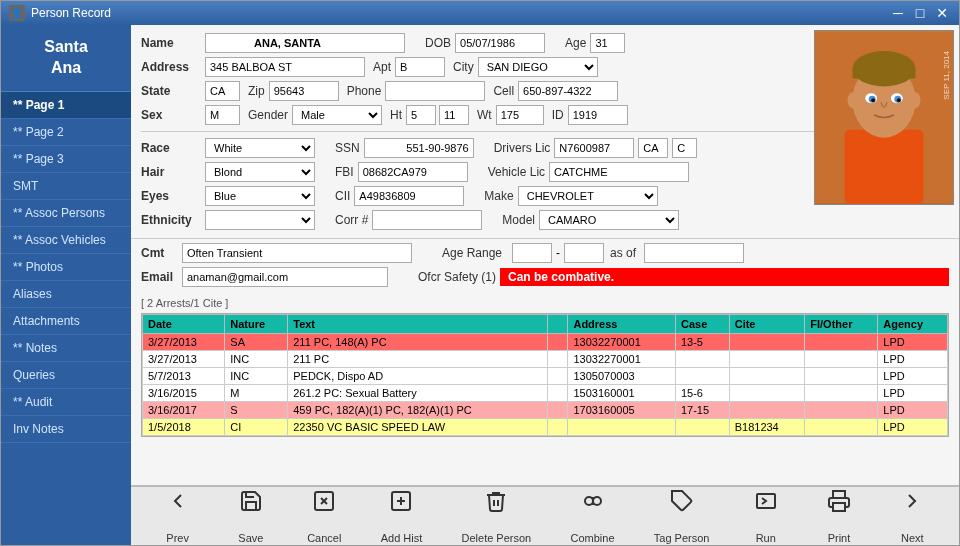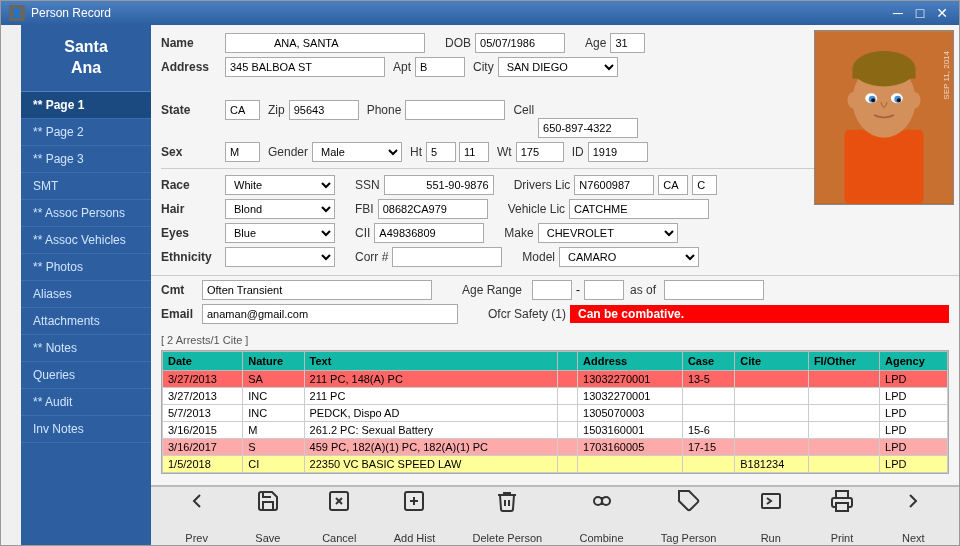--- a/index.html
+++ b/index.html
@@ -8,21 +8,21 @@
     .window { width: 960px; height: 546px; display: flex; flex-direction: column; background: #f0f0f0; border: 1px solid #999; }
     
     .title-bar { background: linear-gradient(to bottom, #4a7fc1, #2d5fa0); color: white; height: 24px; display: flex; align-items: center; padding: 0 8px; font-size: 12px; flex-shrink: 0; }
     .title-bar-icon { width: 16px; height: 16px; margin-right: 6px; background: #666; border-radius: 2px; display: flex; align-items: center; justify-content: center; font-size: 9px; color: white; }
     .title-bar-text { flex: 1; }
     .title-bar-controls { display: flex; gap: 4px; }
     .title-bar-btn { width: 18px; height: 16px; background: none; border: none; color: white; cursor: pointer; font-size: 14px; display: flex; align-items: center; justify-content: center; }
     
     .content { display: flex; flex: 1; overflow: hidden; }
     
-    .sidebar { width: 130px; background: #2d5fa0; color: white; display: flex; flex-direction: column; flex-shrink: 0; margin-left: 20px; }
+    .sidebar { width: 130px; background: #2d5fa0; color: white; display: flex; flex-direction: column; flex-shrink: 0; }
     .sidebar-header { padding: 12px 8px; text-align: center; border-bottom: 1px solid #4a7fc1; }
     .sidebar-header-text { font-size: 16px; font-weight: bold; line-height: 1.3; }
     .sidebar-item { padding: 6px 12px; cursor: pointer; font-size: 12px; color: #d0e4ff; border-bottom: 1px solid #3a6eb0; }
     .sidebar-item.active { background: #1a4a80; color: white; font-weight: bold; }
     .sidebar-item.section { color: white; }
     
     .main { flex: 1; display: flex; flex-direction: column; background: #f5f5f5; overflow: hidden; }
     
     .form-row { display: flex; align-items: center; margin-bottom: 4px; }
     .form-label { color: #333; font-weight: bold; min-width: 58px; font-size: 12px; }
@@ -32,21 +32,21 @@
     }
     
     .field-name { width: 200px; }
     .field-dob { width: 90px; }
     .field-age { width: 35px; }
     .field-address { width: 160px; }
     .field-apt { width: 50px; }
     .field-state { width: 35px; }
     .field-zip { width: 70px; }
     .field-phone { width: 100px; }
-    .field-cell { width: 100px; margin-top: 37px; }
+    .field-cell { width: 100px; }
     .field-sex { width: 35px; }
     .field-ht1 { width: 30px; }
     .field-ht2 { width: 30px; }
     .field-wt { width: 48px; }
     .field-id { width: 60px; }
     
     .section-divider { border-top: 1px solid #ccc; margin: 6px 0; }
     
     table.arrests { width: 100%; border-collapse: collapse; font-size: 11px; }
     table.arrests th { background: #14b8a6; border: 1px solid #bbb; padding: 3px 5px; text-align: left; font-weight: bold; white-space: nowrap; }
@@ -172,21 +172,21 @@
 
               <ellipse cx="38" cy="70" rx="5" ry="8" fill="#d4905a"></ellipse>
               <ellipse cx="102" cy="70" rx="5" ry="8" fill="#d4905a"></ellipse>
             </svg>
             <div class="photo-date-stamp">SEP 11, 2014</div>
           </div>
         </div>
 
         <div class="form-row">
           <span class="form-label label-spacing">Name</span>
-          <input type="text" class="field-name" value="ANA, SANTA" style="font-weight: normal; padding-left: 48px;">
+          <input type="text" class="field-name" value="ANA, SANTA" style="font-weight: bold; padding-left: 48px;">
           <span style="width:20px;"></span>
           <span class="inline-label">DOB</span>
           <input type="text" class="field-dob" value="05/07/1986" style="">
           <span style="width:20px;"></span>
           <span class="inline-label">Age</span>
           <input type="text" class="field-age" value="31" style="">
         </div>
 
         <div class="form-row">
           <span class="form-label label-spacing">Address</span>
@@ -306,21 +306,21 @@
           <span style="width:30px;"></span>
           <span class="inline-label">Age Range</span>
           <input type="text" style="width: 40px; margin-left: 6px;" value="">
           <span class="age-range-dash">-</span>
           <input type="text" style="width: 40px;" value="">
           <span class="as-of-text">as of</span>
           <input type="text" style="width: 100px;" value="">
         </div>
         <div class="form-row" style="margin-top:3px;">
           <span class="form-label label-spacing" style="min-width:35px;">Email</span>
-          <input type="text" style="width: 256px;" value="anaman@gmail.com">
+          <input type="text" style="width: 206px;" value="anaman@gmail.com">
           <span style="width:30px;"></span>
           <span class="inline-label">Ofcr Safety (1)</span>
           <div class="ofcr-safety-box">Can be combative.</div>
         </div>
       </div>
 
       <div style="padding: 2px 10px 4px 10px; flex: 1; display: flex; flex-direction: column; overflow: hidden;">
         <div style="font-size:11px; margin-bottom:2px; color:#555;">
           <span>[ 2 Arrests/1 Cite ]</span>
         </div>

